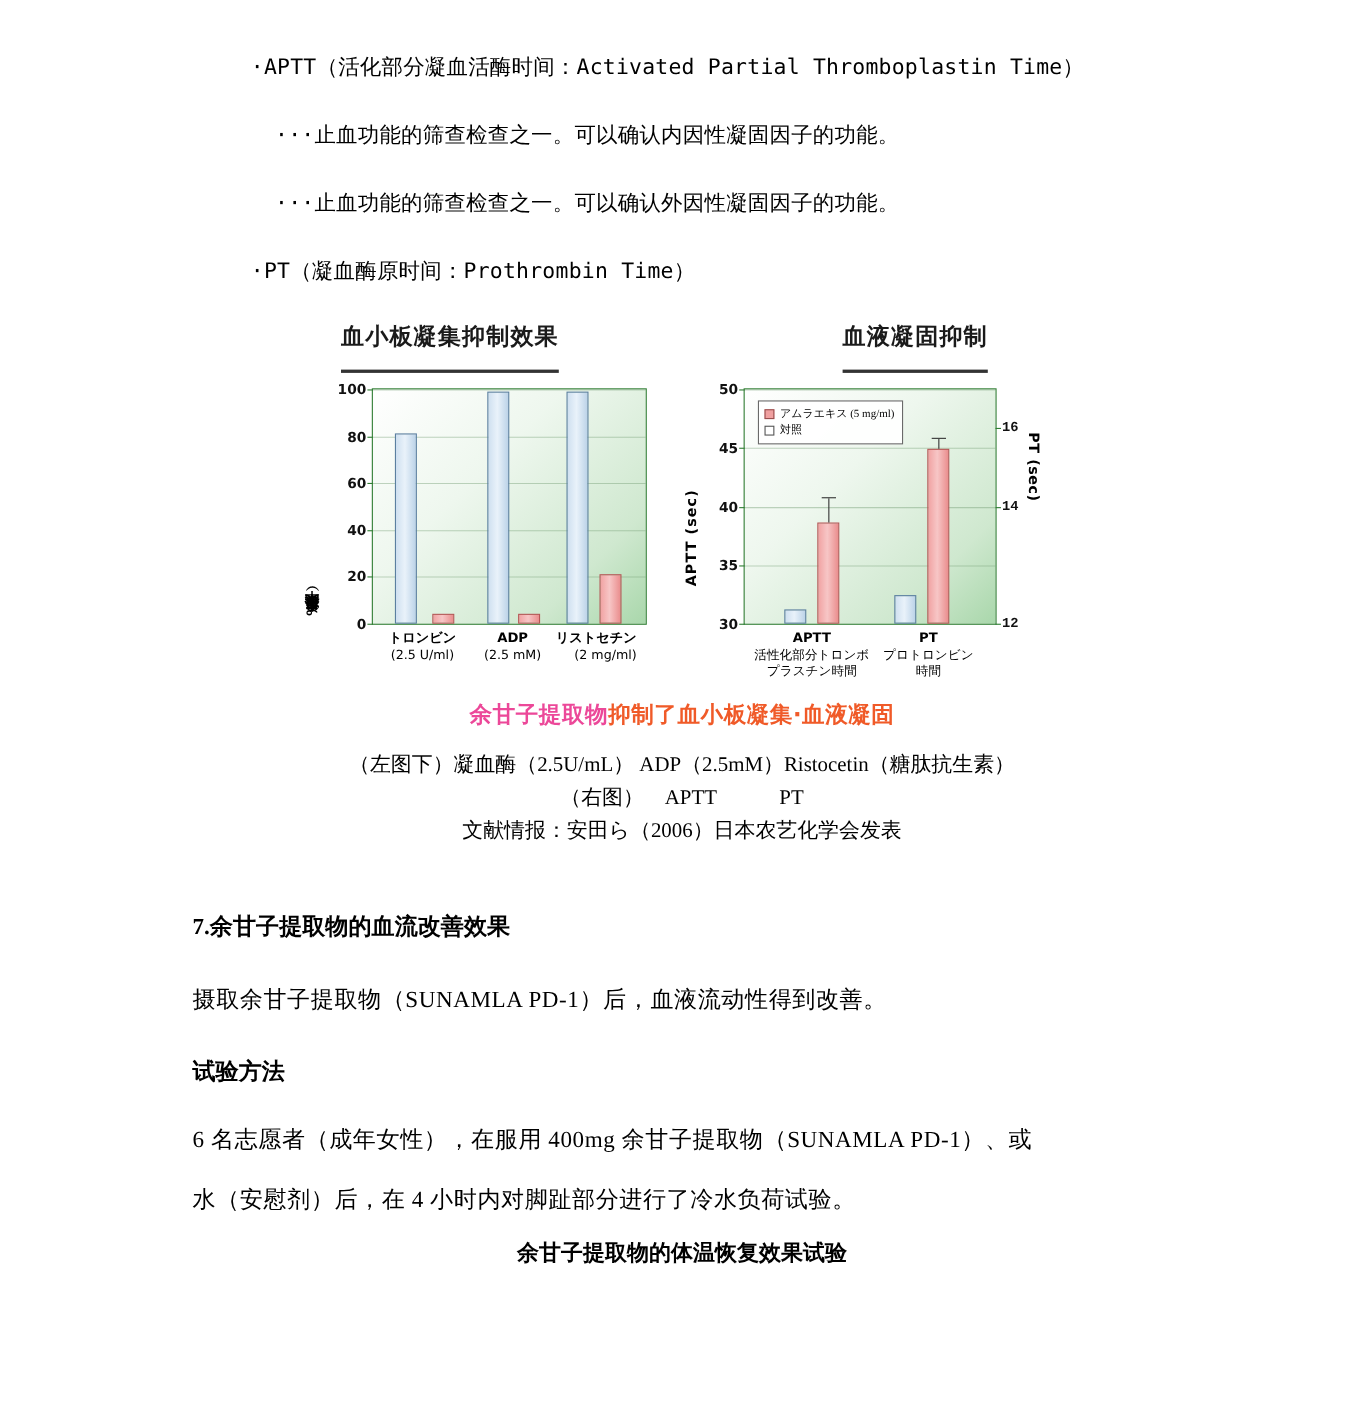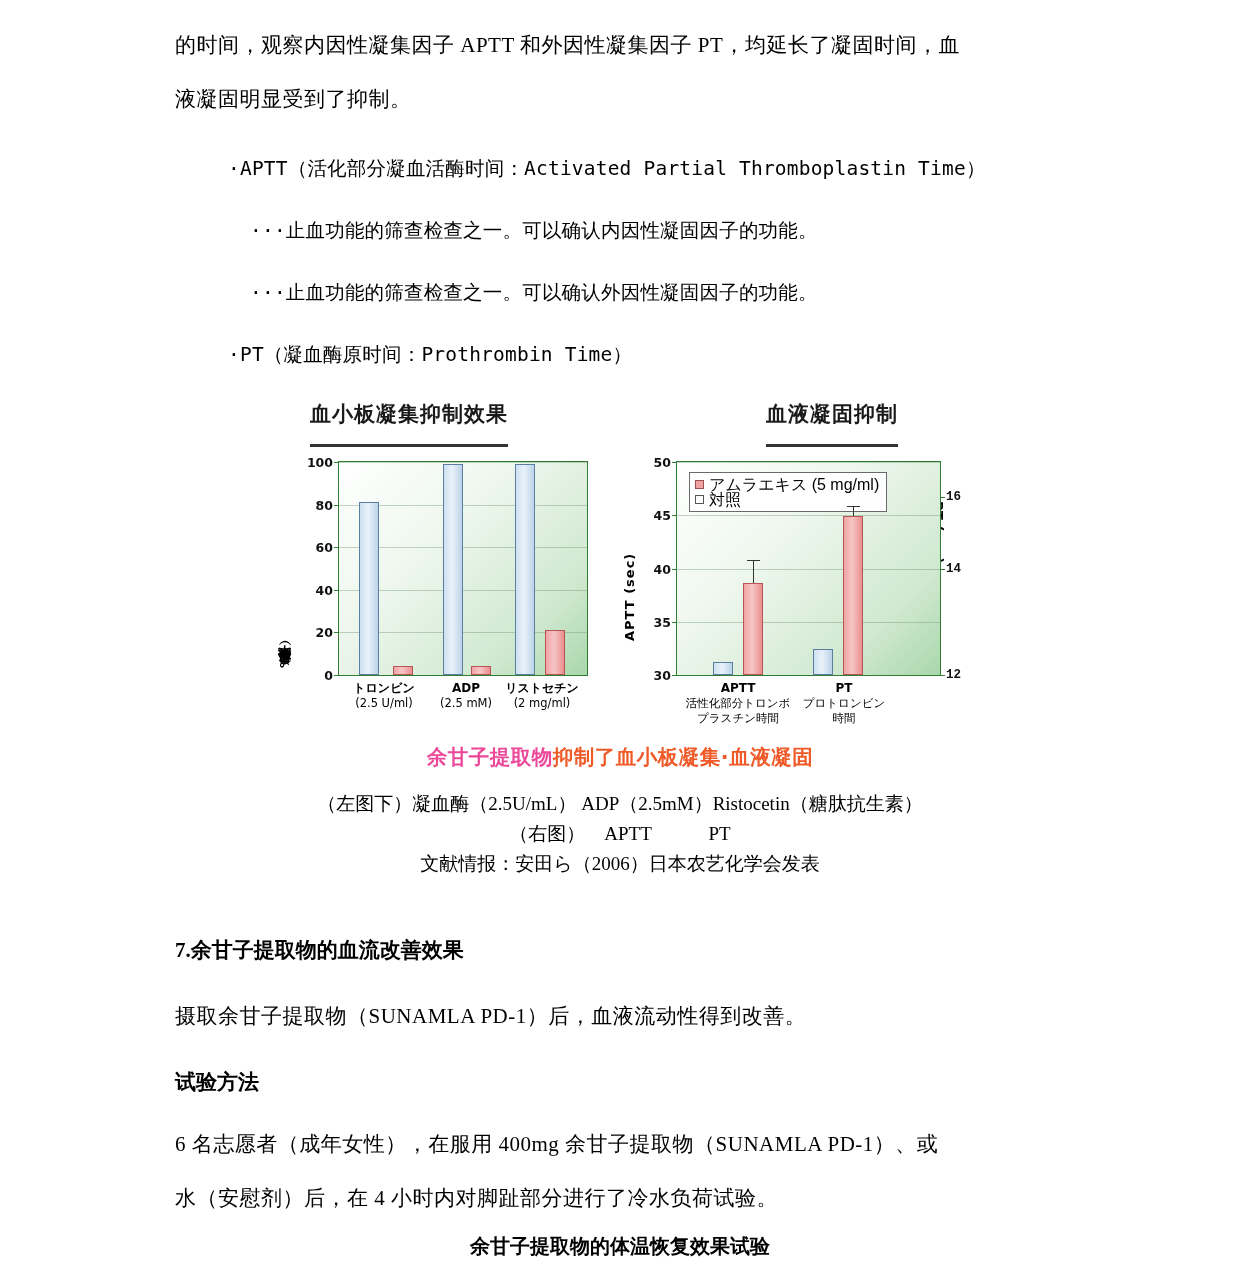--- a/index.html
+++ b/index.html
@@ -184,22 +184,22 @@
     position: absolute;
     transform: translateX(-50%);
     white-space: nowrap;
   }
   .xlab b { font-size: 12px; }
   .legend {
     position: absolute;
     background: rgba(255,255,255,0.92);
     border: 1px solid #6a6a6a;
     padding: 4px 7px 4px 5px;
-    font-family: Liberation Sans, sans-serif;
-    font-size: 16px;
+    font-family: Liberation Serif, serif;
+    font-size: 10px;
     line-height: 15px;
   }
   .legend .row { display: flex; align-items: center; gap: 5px; white-space: nowrap; }
   .swatch { width: 9px; height: 9px; display: inline-block; box-sizing: border-box; }
   .swatch.pink { background: #f0a0a0; border: 1px solid #9a5050; }
   .swatch.white { background: #ffffff; border: 1px solid #555; }
   .fig-bottom-title {
     text-align: center;
     font-family: "DejaVu Sans", sans-serif;
     font-weight: bold;
@@ -210,24 +210,20 @@
   }
   .fig-bottom-title .green { color: #ec4899; }
 </style>
 </head>
 <body>
 
 <div class="page">
 
   <div style="height:18px"></div>
 
-  <div class="body-text">
-    <div>的时间，观察内因性凝集因子 APTT 和外因性凝集因子 PT，均延长了凝固时间，血</div>
-    <div>液凝固明显受到了抑制。</div>
-  </div>
 
   <div style="height:12px"></div>
 
   <div class="bullet-line">·APTT（活化部分凝血活酶时间：Activated Partial Thromboplastin Time）</div>
   <div class="bullet-line sub">···止血功能的筛查检查之一。可以确认内因性凝固因子的功能。</div>
   <div class="bullet-line sub">···止血功能的筛查检查之一。可以确认外因性凝固因子的功能。</div>
   <div class="bullet-line">·PT（凝血酶原时间：Prothrombin Time）</div>
 
   <div class="figure">
 
@@ -271,31 +267,31 @@
           <div class="bar pink" style="left:206px; width:20px; height:21%;"></div>
         </div>
 
         <div class="xlabels" style="margin-left:68px; width:250px; height:40px; margin-top:5px;">
           <div class="xlab" style="left:46px; top:0;">
             <b>トロンビン</b><br>(2.5 U/ml)
           </div>
           <div class="xlab" style="left:128px; top:0;">
             <b>ADP</b><br>(2.5 mM)
           </div>
-          <div class="xlab" style="left:204px; top:0;">
+          <div class="xlab" style="left:204px; top:0;text-align:right;">
             <b>リストセチン</b><br>(2 mg/ml)
           </div>
         </div>
       </div>
 
       <div class="chart-block" style="width:330px;">
         <div class="ylabel-left" style="left:4px; top:50px; height:130px;">APTT (sec)</div>
         <div class="ylabel-right" style="right:2px; top:40px; height:110px;">PT (sec)</div>
 
-        <div class="plot" style="margin-left:58px; width:265px; height:215px;">
+        <div class="plot" style="margin-left:58px; width:230px; height:215px;">
 
           <div class="gridline" style="top:0%"></div>
           <div class="tickmark" style="top:0%"></div>
             <span class="ytick" style="top:0%">50</span>
           <div class="gridline" style="top:25%"></div>
           <div class="tickmark" style="top:25%"></div>
             <span class="ytick" style="top:25%">45</span>
           <div class="gridline" style="top:50%"></div>
           <div class="tickmark" style="top:50%"></div>
             <span class="ytick" style="top:50%">40</span>

